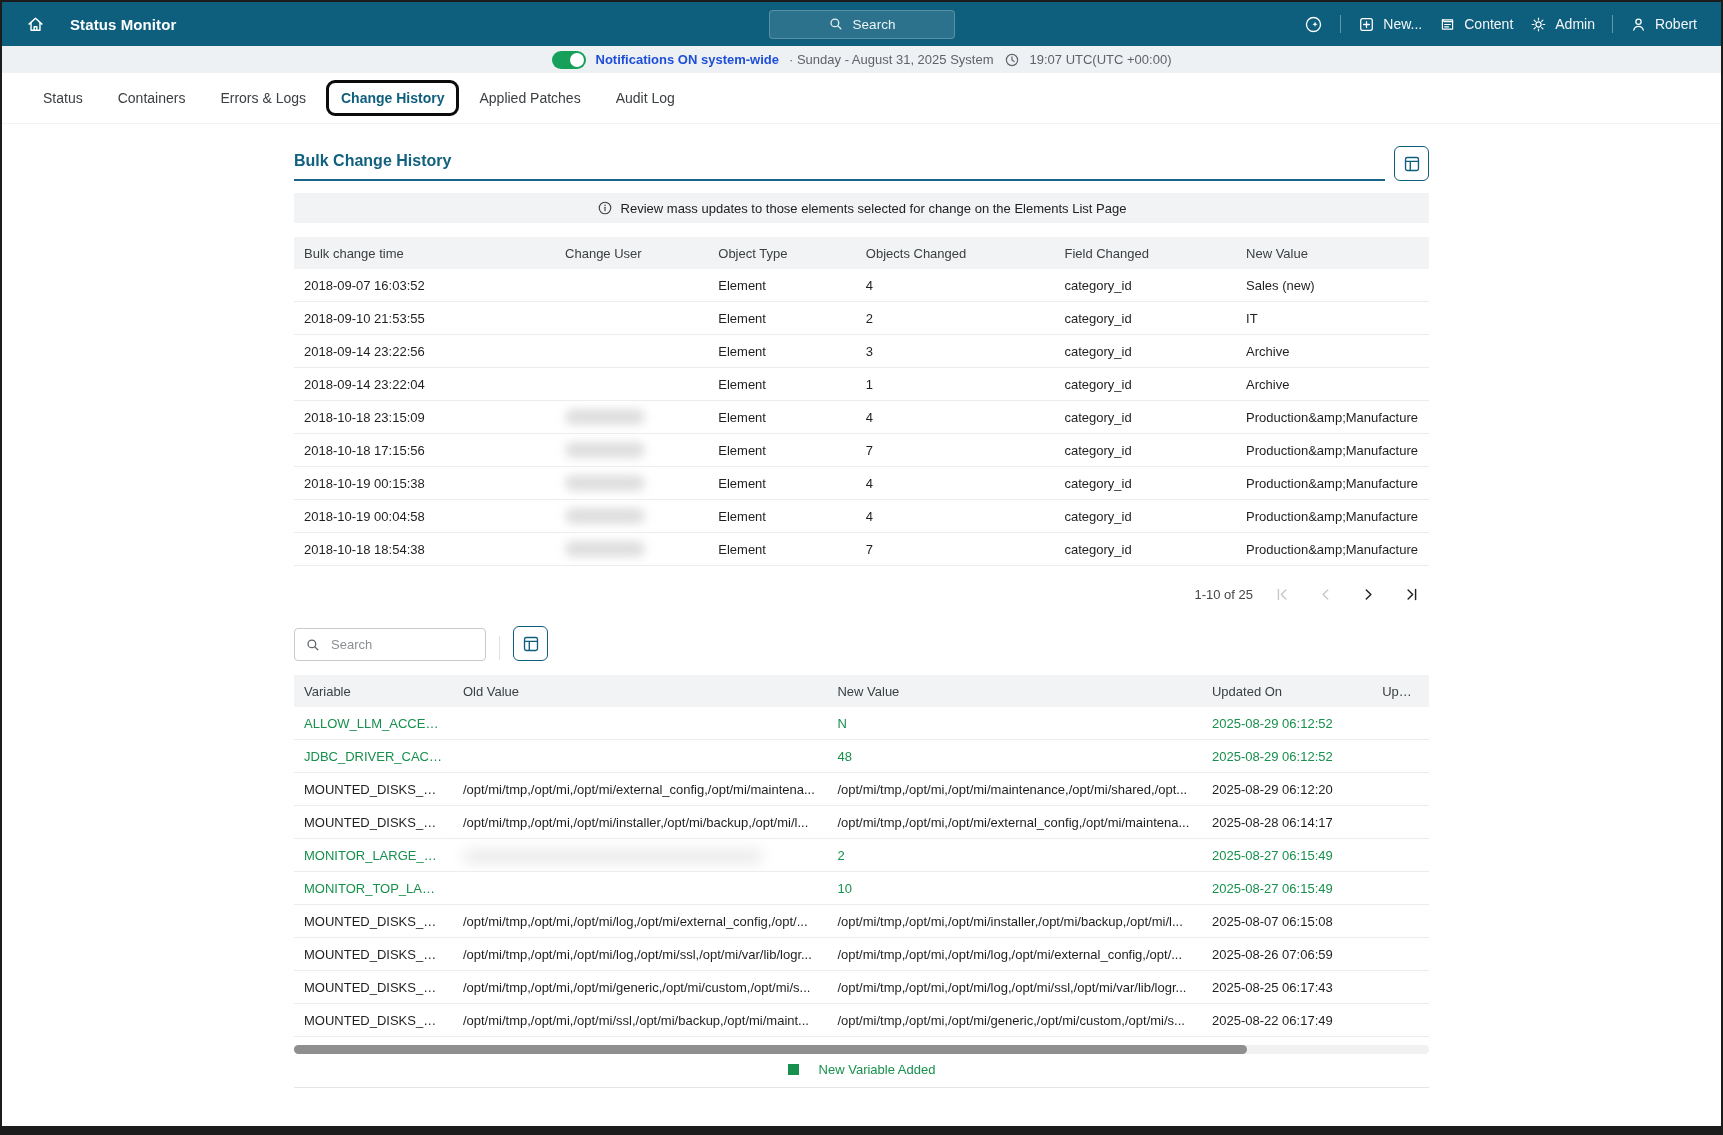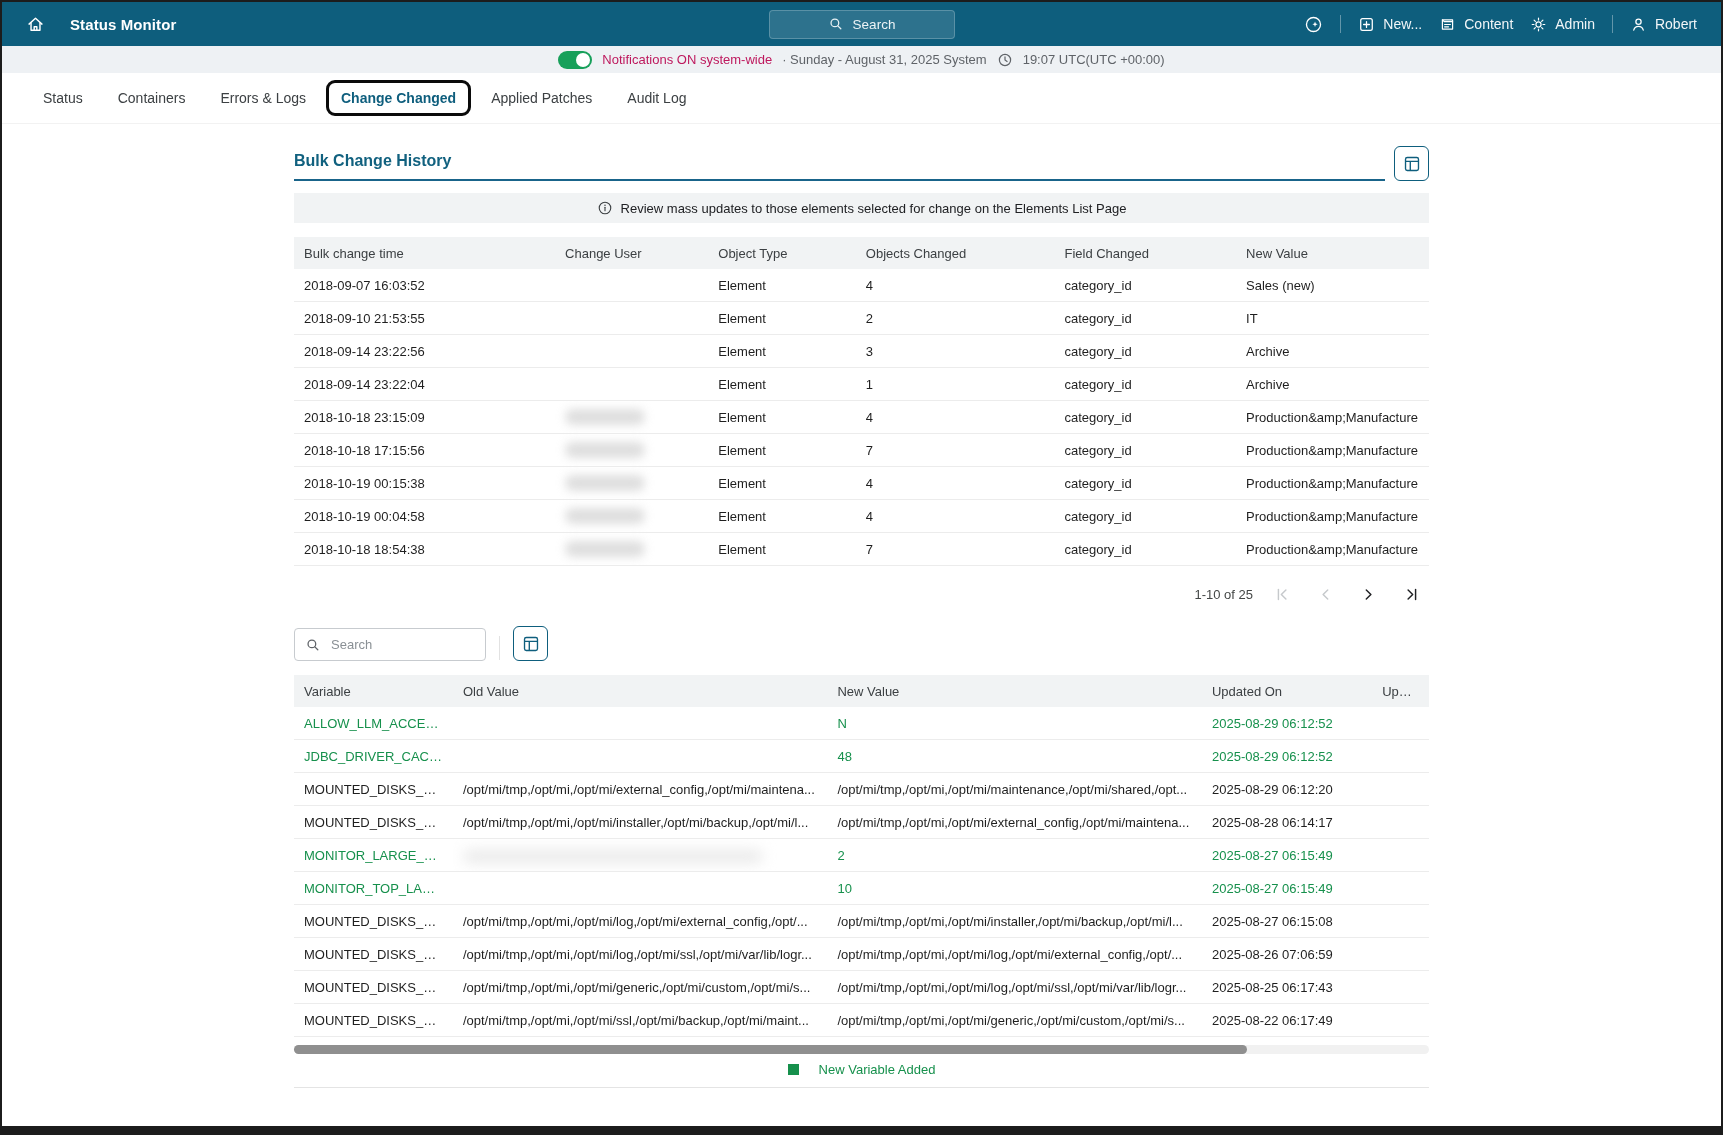--- a/index.html
+++ b/index.html
@@ -13,21 +13,21 @@
   .topbar-search{position:absolute;left:50%;transform:translateX(-50%);width:184px;height:27px;background:rgba(255,255,255,.13);border:1px solid rgba(255,255,255,.22);border-radius:4px;display:flex;align-items:center;justify-content:center;gap:9px;font-size:13.5px;color:#ecf3f6;cursor:pointer;}
   .topbar-right{margin-left:auto;display:flex;align-items:center;gap:17px;}
   .tb-item{display:flex;align-items:center;gap:8px;background:none;border:none;color:#f2f6f8;font-size:14px;cursor:pointer;padding:0;font-family:inherit;}
   .vdiv{width:1px;height:18px;background:rgba(255,255,255,.35);}
   .icon-only{gap:0;}
 
   
   .notice{height:27px;flex:0 0 27px;background:#eef1f4;display:flex;align-items:center;justify-content:center;gap:10px;font-size:13px;color:#5f6368;}
   .toggle{width:34px;height:18px;border-radius:9px;background:#17a05a;position:relative;border:none;cursor:pointer;}
   .toggle::after{content:"";position:absolute;right:2px;top:2px;width:14px;height:14px;background:#fff;border-radius:50%;}
-  .notice .strong{color:#be185d;font-weight:400;}
+  .notice .strong{color:#1d4ed8;font-weight:700;}
   .notice .dim{color:#5f6368;}
 
   
   .tabs{height:50px;flex:0 0 50px;display:flex;align-items:center;padding:0 26px;gap:5px;background:#fff;border-bottom:1px solid #f2f2f2;}
   .tab{border:3px solid transparent;border-radius:9px;padding:7px 12px;font-size:14px;color:#3c4043;background:none;cursor:pointer;font-family:inherit;white-space:nowrap;}
   .tab.active{color:#0e5e7d;font-weight:600;border-color:#0b0b0b;}
 
   
   .content{width:1135px;margin:0 auto;padding-top:22px;flex:1;position:relative;}
   .section-head{display:flex;align-items:flex-end;gap:9px;}
@@ -147,21 +147,21 @@
           <path d="M10 6.2V10l2.6 1.9"></path>
         </svg>
     </span>
     <span class="dim">19:07 UTC(UTC +00:00)</span>
   </div>
 
   <nav class="tabs">
     <button class="tab">Status</button>
     <button class="tab">Containers</button>
     <button class="tab">Errors &amp; Logs</button>
-    <button class="tab active">Change Changed</button>
+    <button class="tab active">Change History</button>
     <button class="tab">Applied Patches</button>
     <button class="tab">Audit Log</button>
   </nav>
 
   <main class="content">
 
     <section>
       <div class="section-head">
         <h2 class="section-title">Bulk Change History</h2>
         <button class="icon-btn">
@@ -399,21 +399,21 @@
               <td class="col-old"><span></span></td>
               <td>10</td>
               <td>2025-08-27 06:15:49</td>
               <td></td>
             </tr>
 
             <tr>
               <td class="col-variable">MOUNTED_DISKS_TO_...</td>
               <td class="col-old"><span>/opt/mi/tmp,/opt/mi,/opt/mi/log,/opt/mi/external_config,/opt/...</span></td>
               <td>/opt/mi/tmp,/opt/mi,/opt/mi/installer,/opt/mi/backup,/opt/mi/l...</td>
-              <td>2025-08-27 06:15:08</td>
+              <td>2025-08-07 06:15:08</td>
               <td></td>
             </tr>
 
             <tr>
               <td class="col-variable">MOUNTED_DISKS_TO_...</td>
               <td class="col-old"><span>/opt/mi/tmp,/opt/mi,/opt/mi/log,/opt/mi/ssl,/opt/mi/var/lib/logr...</span></td>
               <td>/opt/mi/tmp,/opt/mi,/opt/mi/log,/opt/mi/external_config,/opt/...</td>
               <td>2025-08-26 07:06:59</td>
               <td></td>
             </tr>

